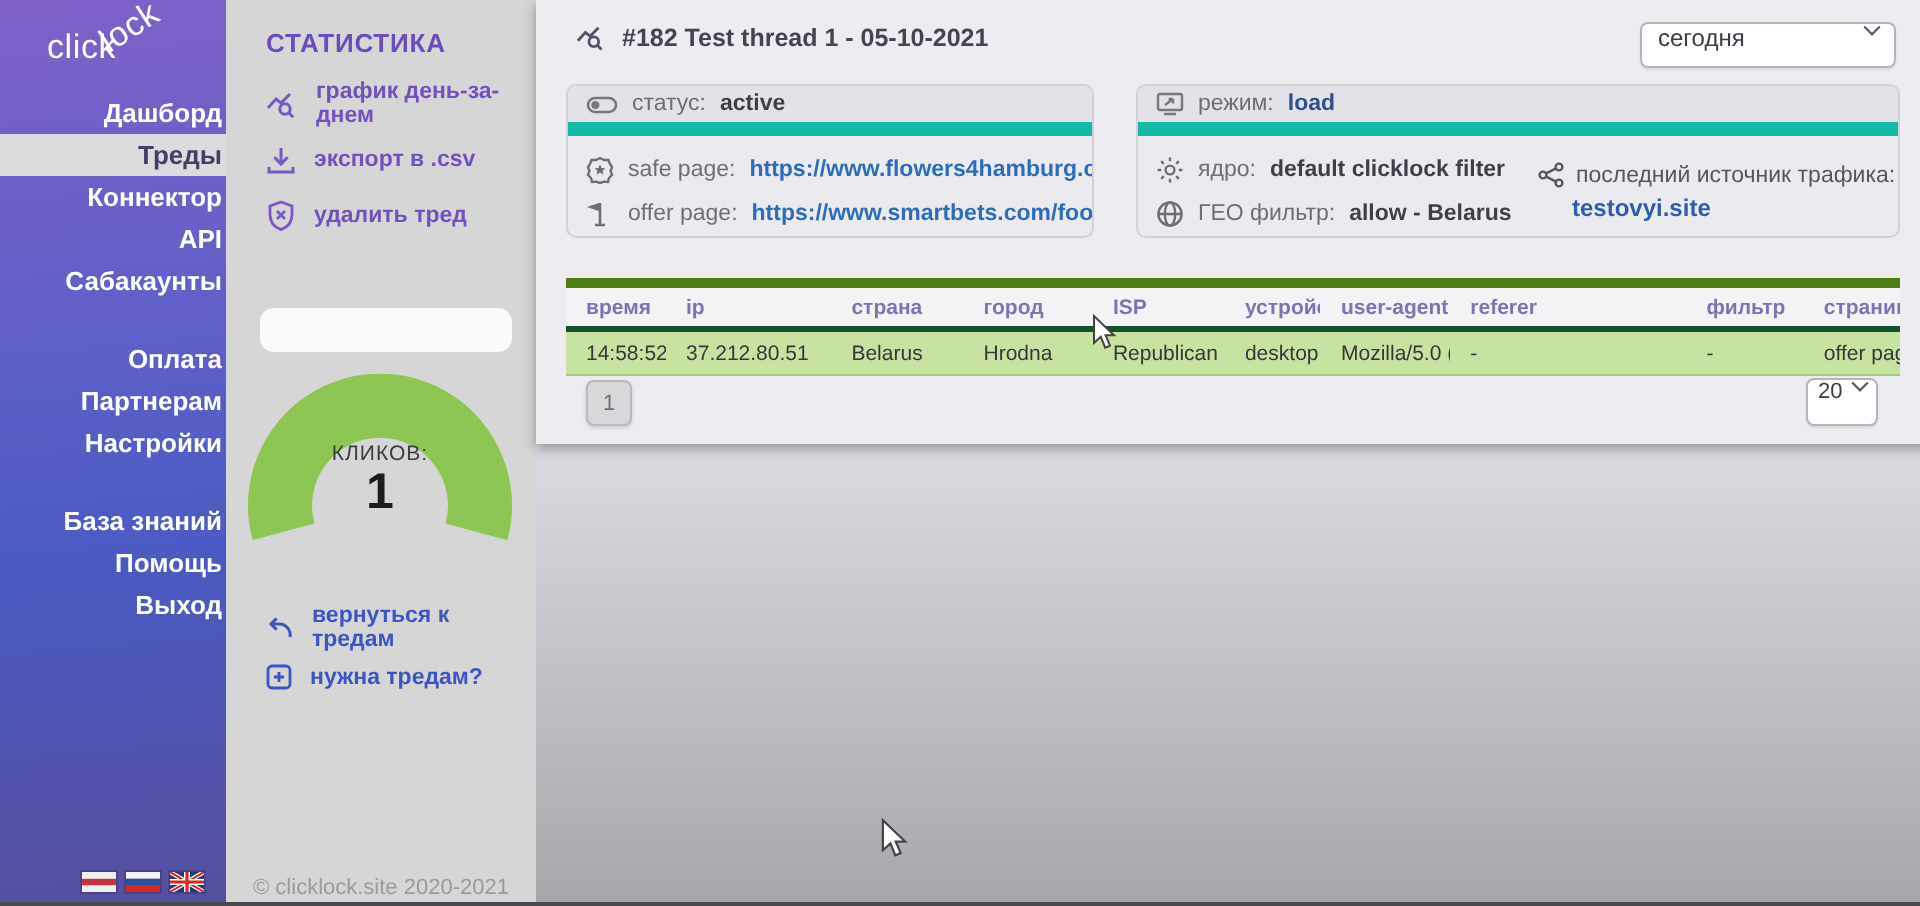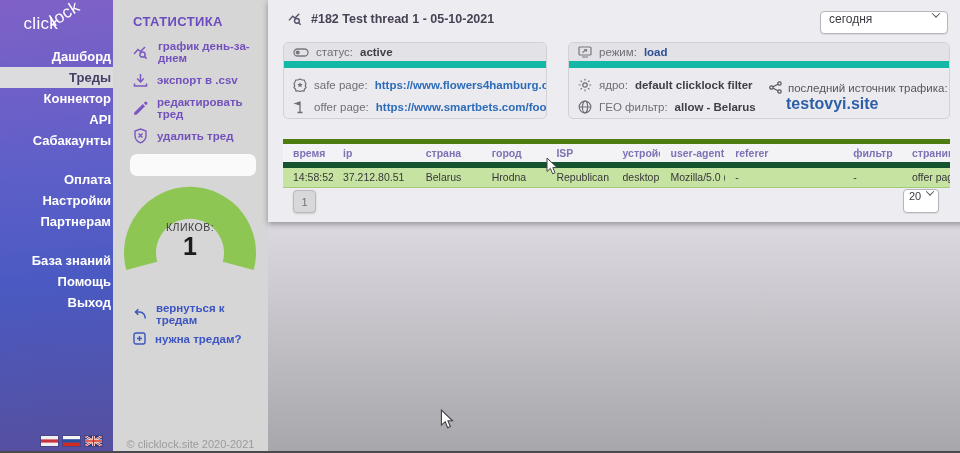--- a/index.html
+++ b/index.html
@@ -50,26 +50,26 @@
   .panel-mode { left:300px; width:382px; height:77px; }
   .panel-header { height:25px; background:#e3e2e6; border-bottom:7px solid #14b8a6; display:flex; align-items:center; gap:7px; padding:0 9px; font-size:11.5px; color:#6e6e78; }
   .panel-header .val { font-weight:bold; color:#3f3f49; }
   .panel-header .val.blue { color:#2d4f93; }
   .panel-body { padding:6px 9px 0 9px; }
   .prow { display:flex; align-items:center; gap:7px; height:22px; font-size:11.5px; color:#6e6e78; white-space:nowrap; }
   .prow .link { color:#2d6cb9; font-weight:bold; cursor:pointer; }
   .prow .bval { color:#3f3f49; font-weight:bold; }
   .mode-right { position:absolute; left:200px; top:31px; width:178px; }
   .mode-right .src-label { display:flex; align-items:flex-end; gap:6px; height:20px; font-size:11.5px; color:#565660; white-space:nowrap; }
-  .mode-right .src-site { margin-left:17px; height:20px; line-height:20px; font-size:16px; font-weight:bold; color:#2d5fa9; cursor:pointer; }
+  .mode-right .src-site { margin-left:17px; height:20px; line-height:20px; font-size:12px; font-weight:bold; color:#2d5fa9; cursor:pointer; }
 
   table.clicks { position:absolute; left:15px; top:139px; width:667px; border-collapse:collapse; table-layout:fixed; }
   table.clicks thead tr { background:#f3f3f5; height:23px; }
   table.clicks th { font-size:10.5px; font-weight:bold; color:#7e71b5; text-align:left; padding-left:10px; border-top:5px solid #4d7c0f; white-space:nowrap; overflow:hidden; }
-  table.clicks tbody tr { background:#c7e3a1; height:23px; border-top:6px solid #14532d; border-bottom:1px solid #a3cb79; cursor:pointer; }
+  table.clicks tbody tr { background:#c7e3a1; height:23px; border-top:3px solid #14532d; border-bottom:1px solid #a3cb79; cursor:pointer; }
   table.clicks td { font-size:10.5px; color:#37373b; padding-left:10px; white-space:nowrap; overflow:hidden; }
   .cw0{width:7.5%}.cw1{width:12.4%}.cw2{width:9.9%}.cw3{width:9.7%}.cw4{width:9.9%}.cw5{width:7.2%}.cw6{width:9.7%}.cw7{width:17.7%}.cw8{width:8.8%}.cw9{width:7.2%}
 
   .page-btn { position:absolute; left:25px; top:190px; width:23px; height:23px; background:#d8d8da; border:1px solid #b9b9bd; border-radius:4px; color:#707078; font-size:11px; display:flex; align-items:center; justify-content:center; cursor:pointer; box-shadow:0 1px 2px rgba(0,0,0,.15); }
 
   .bottom-edge { position:absolute; left:0; bottom:0; width:960px; height:2px; background:#4a4a4e; }
   .cursor { position:absolute; pointer-events:none; }
   .ic { flex:none; display:inline-flex; }
 </style>
 </head>
@@ -79,22 +79,22 @@
 
   <div class="sidebar">
     <div class="logo"><span>click</span><span class="l2">lock</span></div>
     <ul class="nav">
       <li>Дашборд</li>
       <li class="active">Треды</li>
       <li>Коннектор</li>
       <li>API</li>
       <li>Сабакаунты</li>
       <li class="gap">Оплата</li>
+      <li>Партнерам</li>
       <li>Настройки</li>
-      <li>Партнерам</li>
       <li class="gap">База знаний</li>
       <li>Помощь</li>
       <li>Выход</li>
     </ul>
     <div class="flags">
       <span class="ic">
           <svg width="17" height="10" viewBox="0 0 17 10">
             <rect width="17" height="10" fill="#efefef"></rect>
             <rect y="3.4" width="17" height="3.2" fill="#c8313e"></rect>
           </svg>
@@ -133,29 +133,20 @@
       </div>
       <div class="action">
         <span class="ic">
             <svg width="15" height="15" viewBox="0 0 15 15" fill="none" stroke="#7a58c2" stroke-width="1.5">
               <line x1="7.5" y1="1" x2="7.5" y2="8.5"></line>
               <polyline points="4.2,5.6 7.5,9 10.8,5.6"></polyline>
               <path d="M1.5,10.5 v2.5 h12 v-2.5"></path>
             </svg>
           </span>
         <span>экспорт в .csv</span>
-      </div>
-      <div class="action">
-        <span class="ic">
-            <svg width="15" height="15" viewBox="0 0 15 15" fill="#7a58c2">
-              <path d="M1.5,11.2 L9.8,2.9 L12.1,5.2 L3.8,13.5 L1,14 Z"></path>
-              <path d="M10.8,1.9 L12,0.8 a1,1 0 0 1 1.4,0 l0.8,0.8 a1,1 0 0 1 0,1.4 L13.1,4.2 Z"></path>
-            </svg>
-          </span>
-        <span>редактировать тред</span>
       </div>
       <div class="action">
         <span class="ic">
             <svg width="15" height="16" viewBox="0 0 15 16" fill="none" stroke="#7a58c2" stroke-width="1.4">
               <path d="M7.5,1 L13,3 V7.2 C13,11 10.7,13.6 7.5,14.8 C4.3,13.6 2,11 2,7.2 V3 Z"></path>
               <path d="M5.5,5.5 L9.5,9.5 M9.5,5.5 L5.5,9.5"></path>
             </svg>
           </span>
         <span>удалить тред</span>
       </div>

